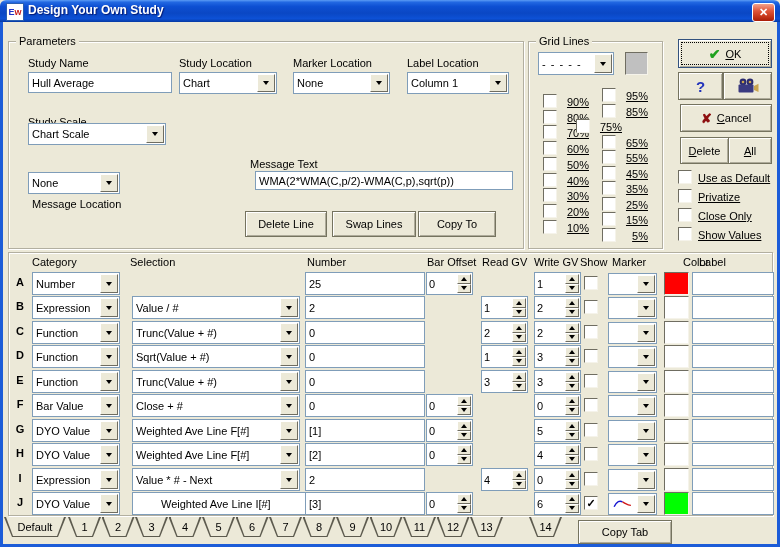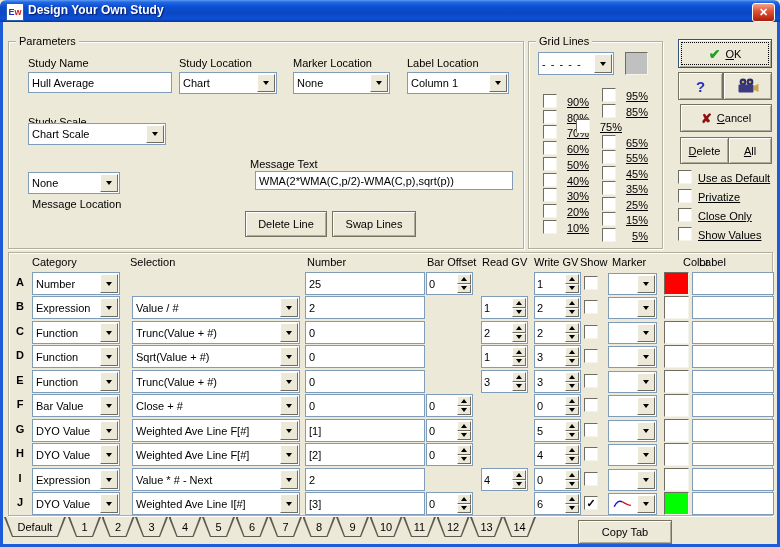--- a/index.html
+++ b/index.html
@@ -136,20 +136,23 @@
   <div class="field" style="left:255px;top:171px;width:250px;height:17px;">
     <span>WMA(2*WMA(C,p/2)-WMA(C,p),sqrt(p))</span>
   </div>
 
   <div class="btn" style="left:245px;top:211px;width:80px;height:24px;">
     <span>Delete Line</span>
     </div>
   <div class="btn" style="left:332px;top:211px;width:82px;height:24px;">
     <span>Swap Lines</span>
     </div>
+  <div class="btn" style="left:418px;top:211px;width:76px;height:24px;">
+    <span>Copy To</span>
+    </div>
 
   <div class="groupbox" style="left:528px;top:41px;width:133px;height:206px;">
     <span class="gb-label">Grid Lines</span>
   </div>
   <div class="combo" style="left:538px;top:52px;width:74px;height:21px;">
     <span class="ctxt" style="letter-spacing:1px;">- - - - -</span>
     <span class="cbtn">
         <span class="arr-d"></span>
       </span>
   </div>
@@ -751,21 +754,21 @@
         </div>
       </div>
       <div class="trow" style="left: 0px; top: 492px; width: 780px; height: 22px;">
         <span class="rletter" style="left: 12px; width: 16px;">J</span>
         <div class="combo" style="left: 32px; top: 0px; width: 86px; height: 21px;">
           <span class="ctxt">DYO Value</span>
           <span class="cbtn">
             <span class="arr-d"></span>
           </span>
         </div>
-        <div class="combo" style="left: 132px; top: 0px; width: 166px; height: 21px;">
+        <div class="combo" style="left: 132px; top: 0px; width: 166px; height: 21px; padding-left: 25px;">
           <span class="ctxt">Weighted Ave Line I[#]</span>
           <span class="cbtn">
             <span class="arr-d"></span>
           </span>
         </div>
         <div class="field" style="left: 305px; top: 0px; width: 112px; height: 21px;">
           <span>[3]</span>
         </div>
         <div class="spin" style="left: 426px; top: 0px; width: 45px; height: 21px;">
           <span class="stxt">0</span>
@@ -872,21 +875,21 @@
       <div class="tab" style="left: 436.5px; width: 33px;">
         <div class="tab-outer"></div>
         <div class="tab-inner"></div>
         <span class="tab-text">12</span>
       </div>
       <div class="tab" style="left: 470px; width: 33px;">
         <div class="tab-outer"></div>
         <div class="tab-inner"></div>
         <span class="tab-text">13</span>
       </div>
-      <div class="tab" style="left: 503px; width: 33px; text-align: center;">
+      <div class="tab" style="left: 529px; width: 33px; text-align: center;">
         <div class="tab-outer"></div>
         <div class="tab-inner"></div>
         <span class="tab-text">14</span>
       </div>
     </div>
   <div class="btn" style="left:578px;top:520px;width:92px;height:22px;">
     <span>Copy Tab</span>
     </div>
 
 </div>

